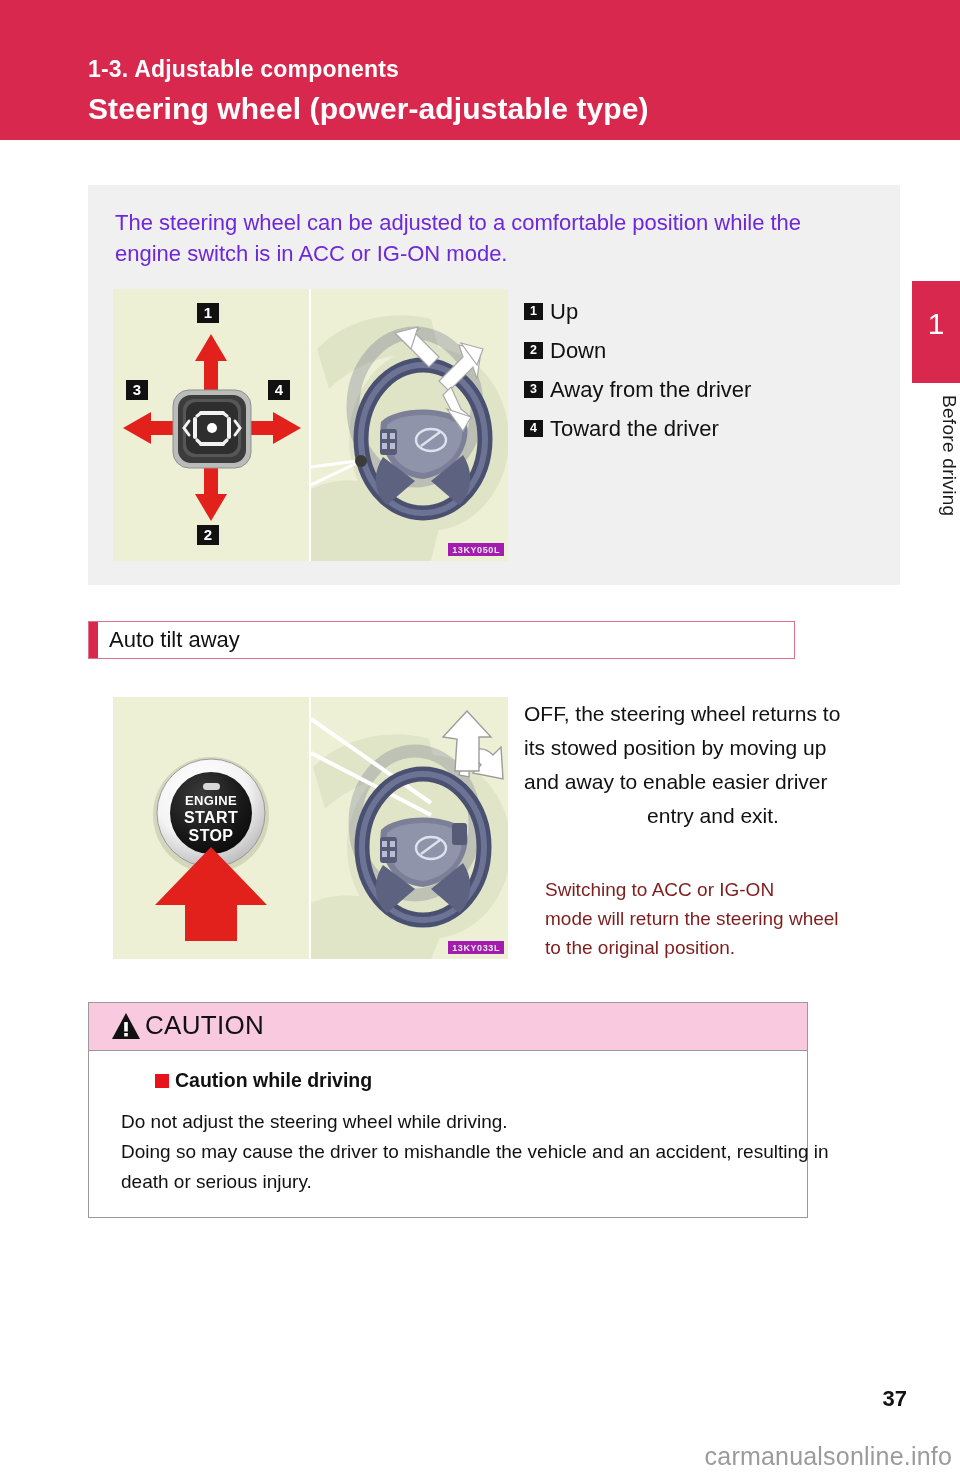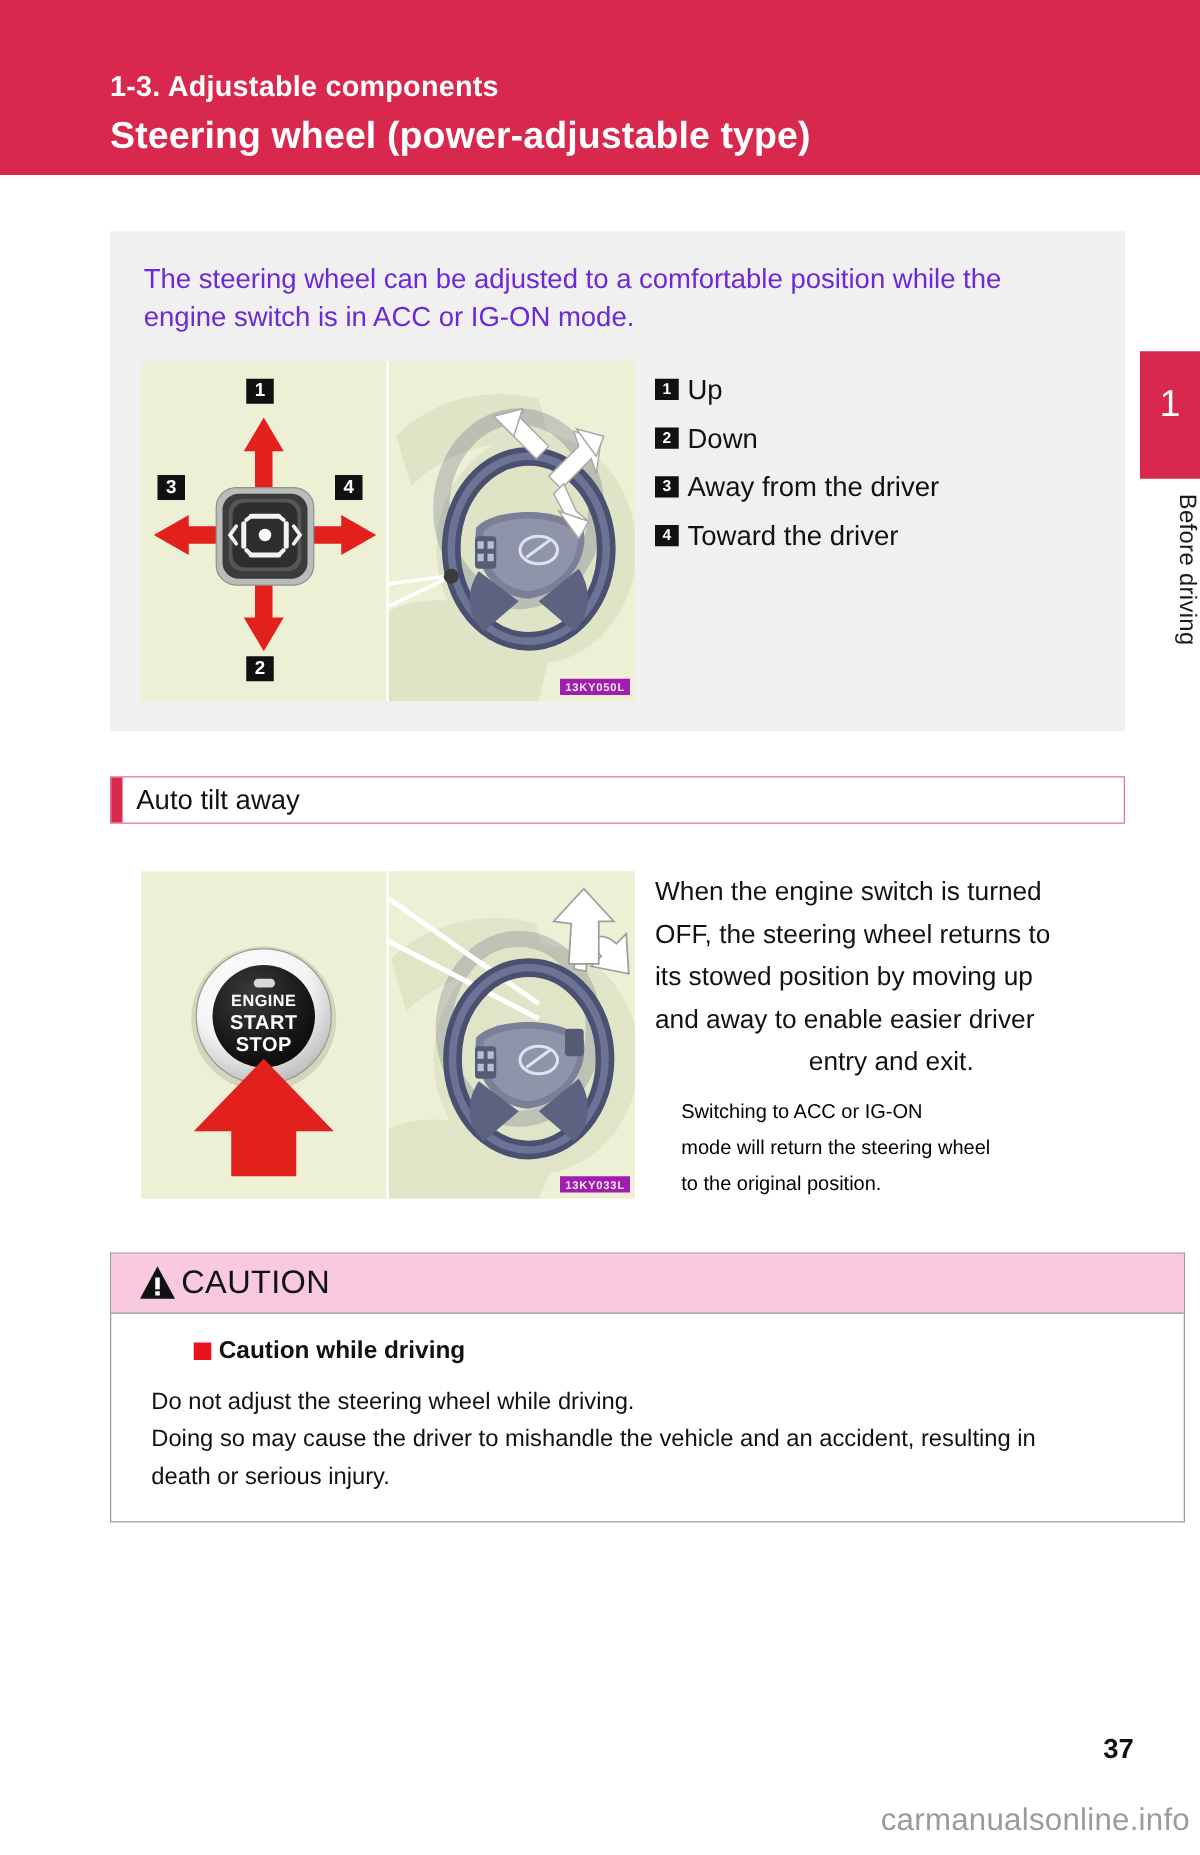--- a/index.html
+++ b/index.html
@@ -165,21 +165,21 @@
   .legend-label {
     font-size: 22px;
     color: #111111;
   }
 
   
   .section-bar {
     position: absolute;
     left: 88px;
     top: 621px;
-    width: 812px;
+    width: 707px;
     height: 38px;
     border: 1px solid #e07090;
     box-sizing: border-box;
     background: #ffffff;
   }
   .section-bar-accent {
     position: absolute;
     left: 0; top: 0;
     width: 9px;
     height: 100%;
@@ -203,33 +203,33 @@
     line-height: 34px;
     color: #111111;
     text-align: justify;
   }
   .tilt-body .last-line { text-align: center; }
   .tilt-sub {
     position: absolute;
     left: 545px;
     top: 875px;
     width: 357px;
-    font-size: 16px;
+    font-size: 19px;
     line-height: 29px;
-    color: #000000;
+    color: #7f1d1d;
     text-align: justify;
   }
   .tilt-sub .last-line { text-align: left; }
 
   
   .caution-box {
     position: absolute;
     left: 88px;
     top: 1002px;
-    width: 860px;
+    width: 720px;
     height: 216px;
     border: 1px solid #9a9a9a;
     box-sizing: border-box;
     background: #ffffff;
   }
   .caution-head {
     position: absolute;
     left: 0; top: 0;
     width: 100%;
     height: 48px;
@@ -511,21 +511,20 @@
       <path d="M148 78 C 152 52, 170 46, 182 58 L 190 50 L 192 82 L 162 76 L 170 68
                C 164 60, 158 64, 158 80 Z"></path>
       <polygon points="156,14 132,40 146,42 144,74 168,74 168,40 180,40"></polygon>
     </g>
   </svg>
 
   <div class="fig-id">13KY033L</div>
 </div>
 
 <div class="tilt-body">
-  <div>When the engine switch is turned</div>
   <div>OFF, the steering wheel returns to</div>
   <div>its stowed position by moving up</div>
   <div>and away to enable easier driver</div>
   <div class="last-line">entry and exit.</div>
 </div>
 
 <div class="tilt-sub">
   <div>Switching to ACC or IG-ON</div>
   <div class="last-line">mode will return the steering wheel</div>
   <div class="last-line">to the original position.</div>

